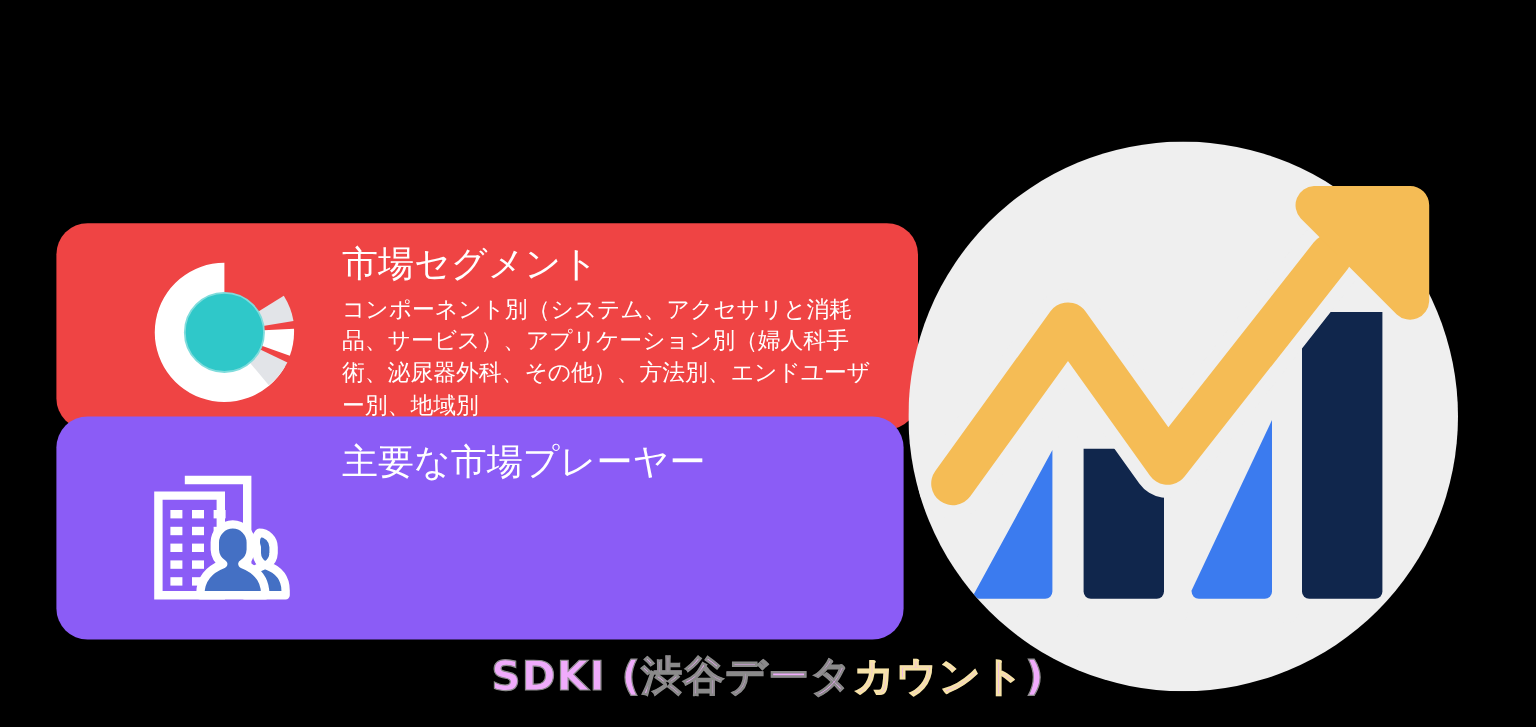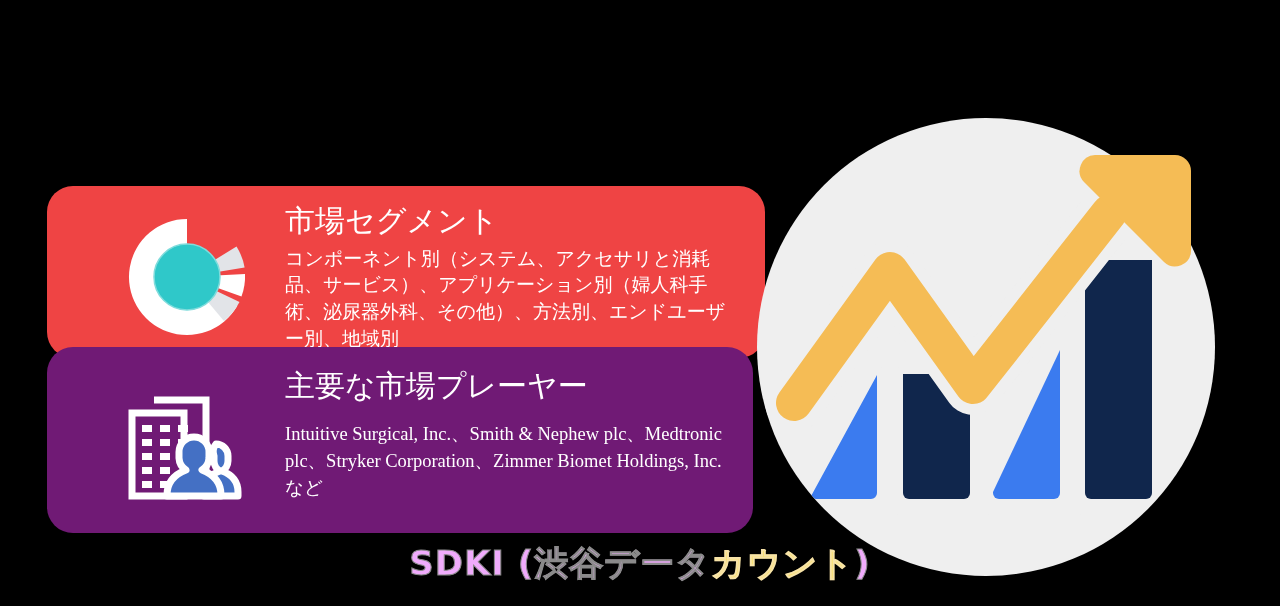--- a/index.html
+++ b/index.html
@@ -38,21 +38,21 @@
     height: 172px;
     background: #ef4444;
     margin-top: 48px;
   }
 
   #card-players {
     left: 47px;
     top: 347px;
     width: 706px;
     height: 186px;
-    background: #701a75;
+    background: #8b5cf6;
   }
 
   .card-icon {
     position: absolute;
     left: 70px;
     width: 140px;
     display: flex;
     align-items: center;
     justify-content: center;
   }
@@ -122,21 +122,21 @@
     letter-spacing: 1px;
     font-family: "DejaVu Sans", "Liberation Sans", sans-serif;
     pointer-events: none;
     white-space: nowrap;
   }
   #watermark .wm-dark {
     color: #f0abfc;
     -webkit-text-stroke: 1px #8a8a8a;
   }
   #watermark .wm-accent {
-    color: #fde047;
+    color: #f0abfc;
     -webkit-text-stroke: 1px #f7e3a8;
   }
 </style>
 </head>
 <body>
 
 <div id="stage">
 
   <div class="card" id="card-segment">
     <div class="card-icon" id="icon-donut-wrap">
@@ -188,21 +188,20 @@
           <path d="M92 67 a12 12 0 0 1 12 12 v5 a12 12 0 0 1 -6 10 c11 4 16 11 16 21 v4 H80 v-4 c0-10 5-17 16-21 a12 12 0 0 1 -6 -10 v-5 a12 12 0 0 1 2 -12 Z"></path>
         </g>
 
         <g fill="#4470C4" stroke="#FFFFFF" stroke-width="7" stroke-linejoin="round">
           <path d="M70 60 a15 15 0 0 1 15 15 v6 a15 15 0 0 1 -7 12 c13 5 19 13 19 25 v1 H43 v-1 c0-12 6-20 19-25 a15 15 0 0 1 -7 -12 v-6 A15 15 0 0 1 70 60 Z"></path>
         </g>
       </svg>
     </div>
     <div class="card-body" id="players-body">
       <p class="card-title" id="players-title">主要な市場プレーヤー</p>
-      <p class="card-text" id="players-text">Intuitive Surgical, Inc.、Smith &amp; Nephew plc、Medtronic plc、Stryker Corporation、Zimmer Biomet Holdings, Inc.など</p>
     </div>
   </div>
 
   <div id="growth-circle">
     <svg viewBox="0 0 458 458" aria-hidden="true">
       <defs>
         <clipPath id="circleClip">
           <circle cx="229" cy="229" r="229"></circle>
         </clipPath>
       </defs>

